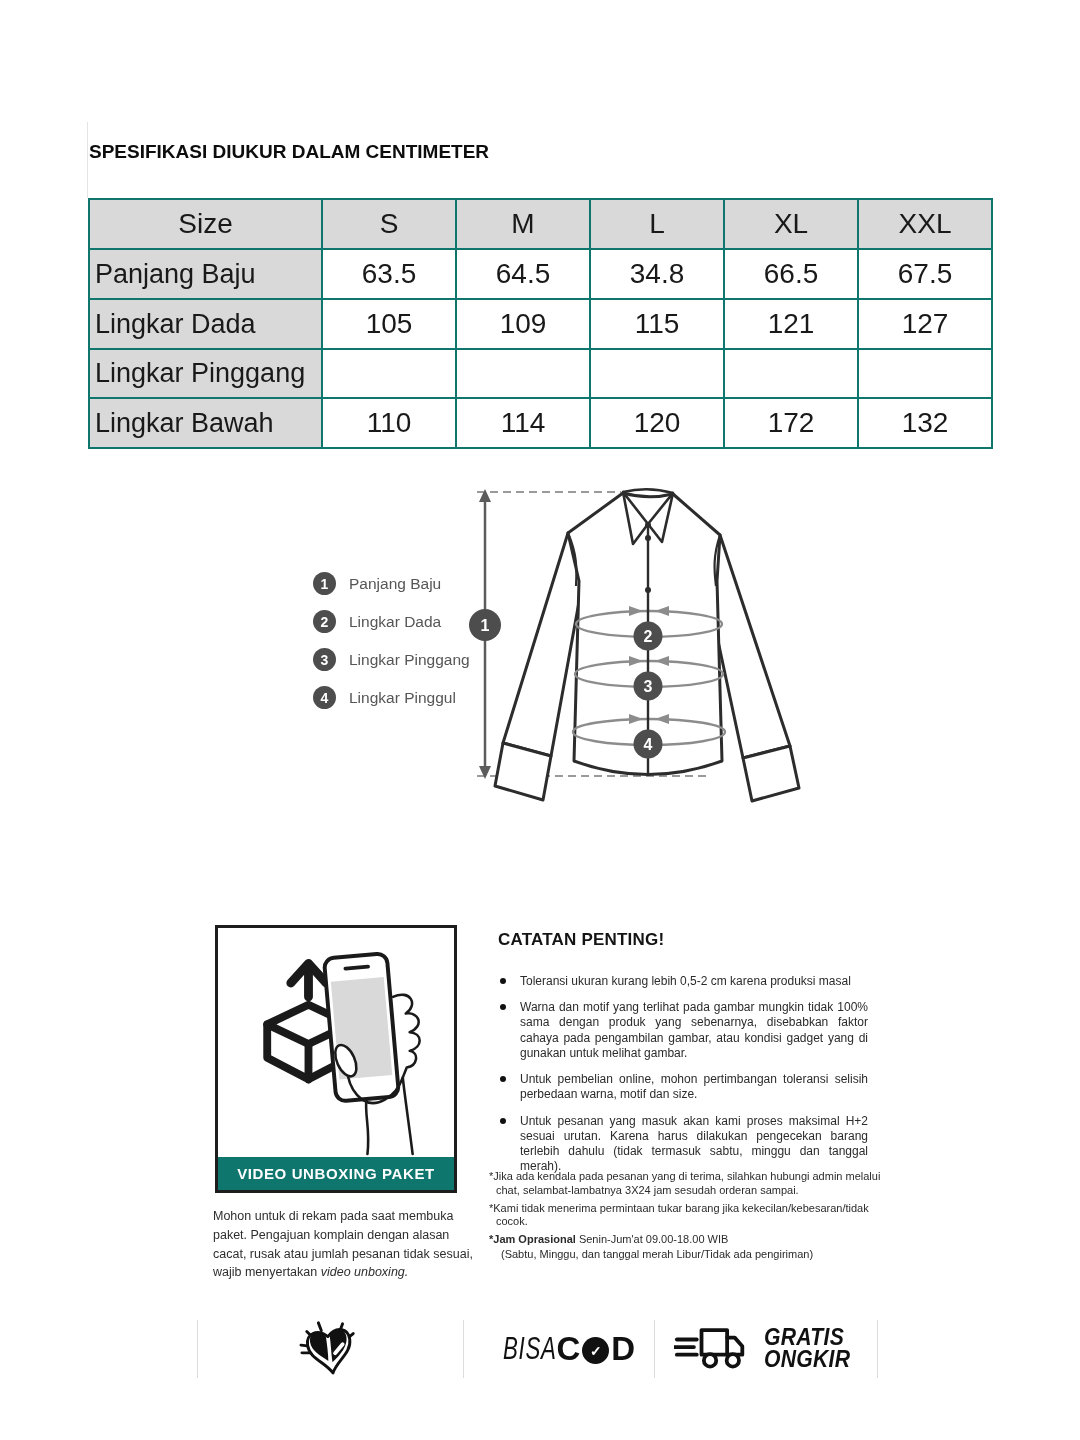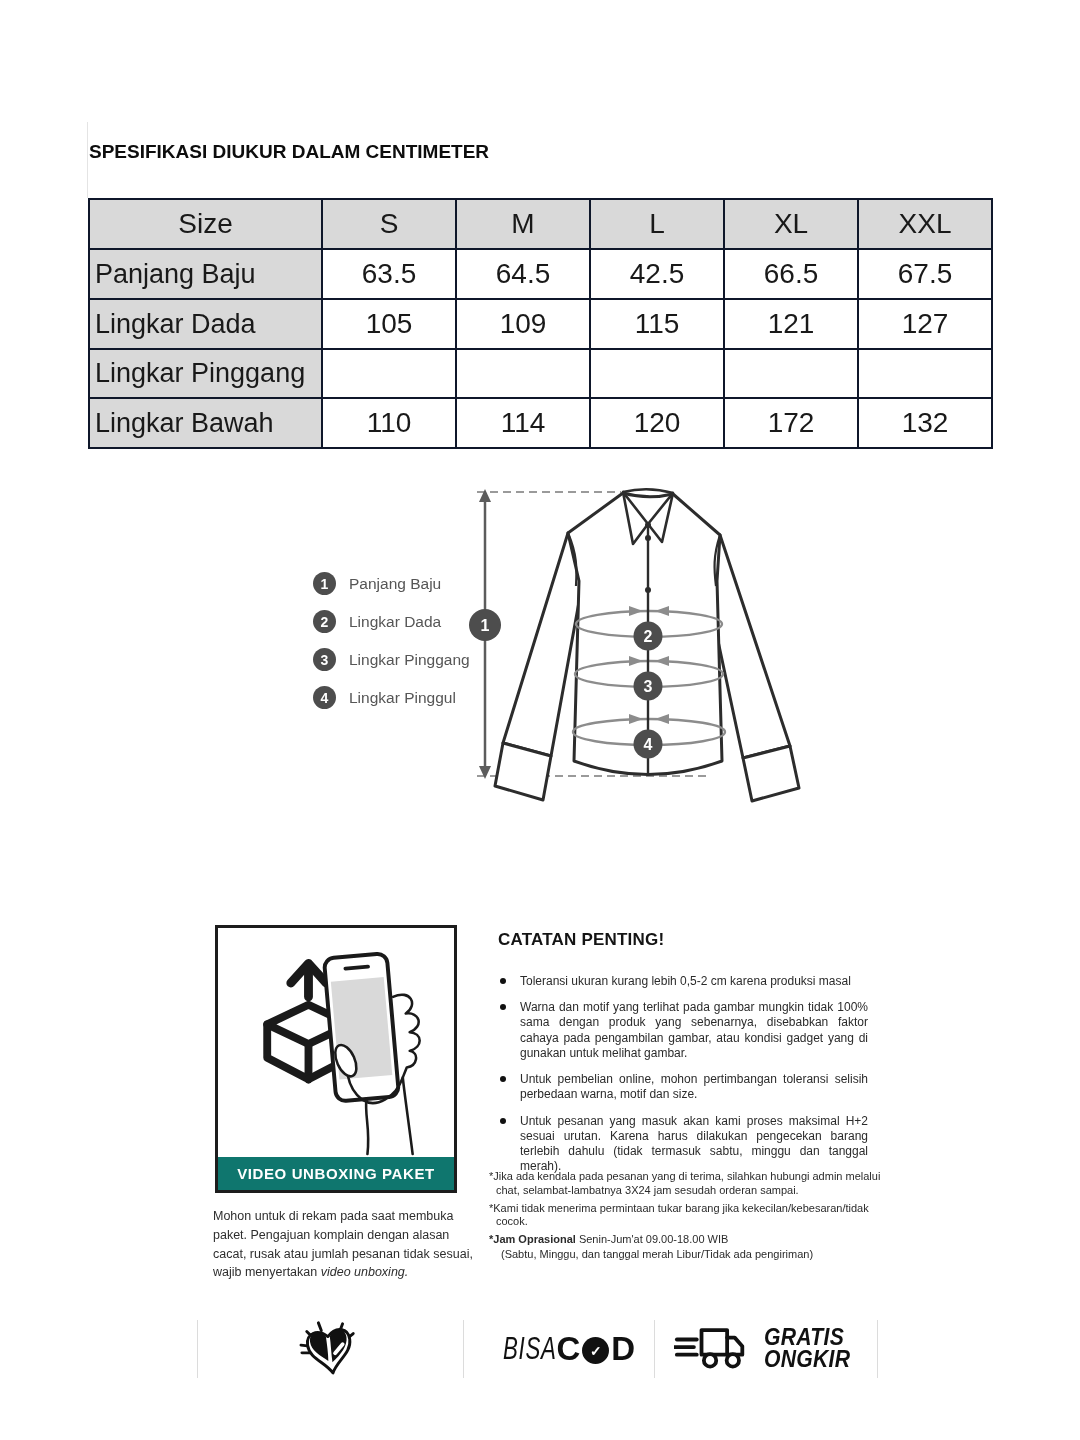--- a/index.html
+++ b/index.html
@@ -7,21 +7,21 @@
         font-family:"Liberation Sans",sans-serif;overflow:hidden;color:#1b1b1b;}
 
   
   .gridline{position:absolute;left:87px;top:122px;width:1px;height:76px;background:#e4e4e4;}
 
   .page-title{position:absolute;left:89px;top:128px;font-size:19px;font-weight:bold;color:#0d0d0d;white-space:nowrap;}
 
   
   .size-table{position:absolute;left:88px;top:198px;width:903px;border-collapse:collapse;table-layout:fixed;
               font-size:28px;color:#191919;}
-  .size-table th,.size-table td{border:2px solid #0f172a;font-weight:normal;text-align:center;
+  .size-table th,.size-table td{border:2px solid #0f766e;font-weight:normal;text-align:center;
               vertical-align:middle;padding:8px;white-space:nowrap;overflow:hidden;background:#fff;}
   .size-table thead tr{height:47px;}
   .size-table tbody tr{height:36px;}
   .size-table thead th{background:#d9d9d9;}
   .size-table .rowlabel{background:#d9d9d9;text-align:left;padding-left:5px;font-size:27px;}
 
   
   .legend{position:absolute;left:313px;top:572px;}
   .legend-item{display:flex;align-items:center;gap:13px;height:23px;margin-bottom:15px;}
   .legend-badge{width:23px;height:23px;border-radius:50%;background:#4d4d4d;color:#fff;
@@ -94,21 +94,21 @@
         <th>L</th>
         <th>XL</th>
         <th>XXL</th>
       </tr>
     </thead>
     <tbody>
       <tr>
         <th class="rowlabel">Panjang Baju</th>
         <td>63.5</td>
         <td>64.5</td>
-        <td>42.5</td>
+        <td>34.8</td>
         <td>66.5</td>
         <td>67.5</td>
       </tr>
       <tr>
         <th class="rowlabel">Lingkar Dada</th>
         <td>105</td>
         <td>109</td>
         <td>115</td>
         <td>121</td>
         <td>127</td>

